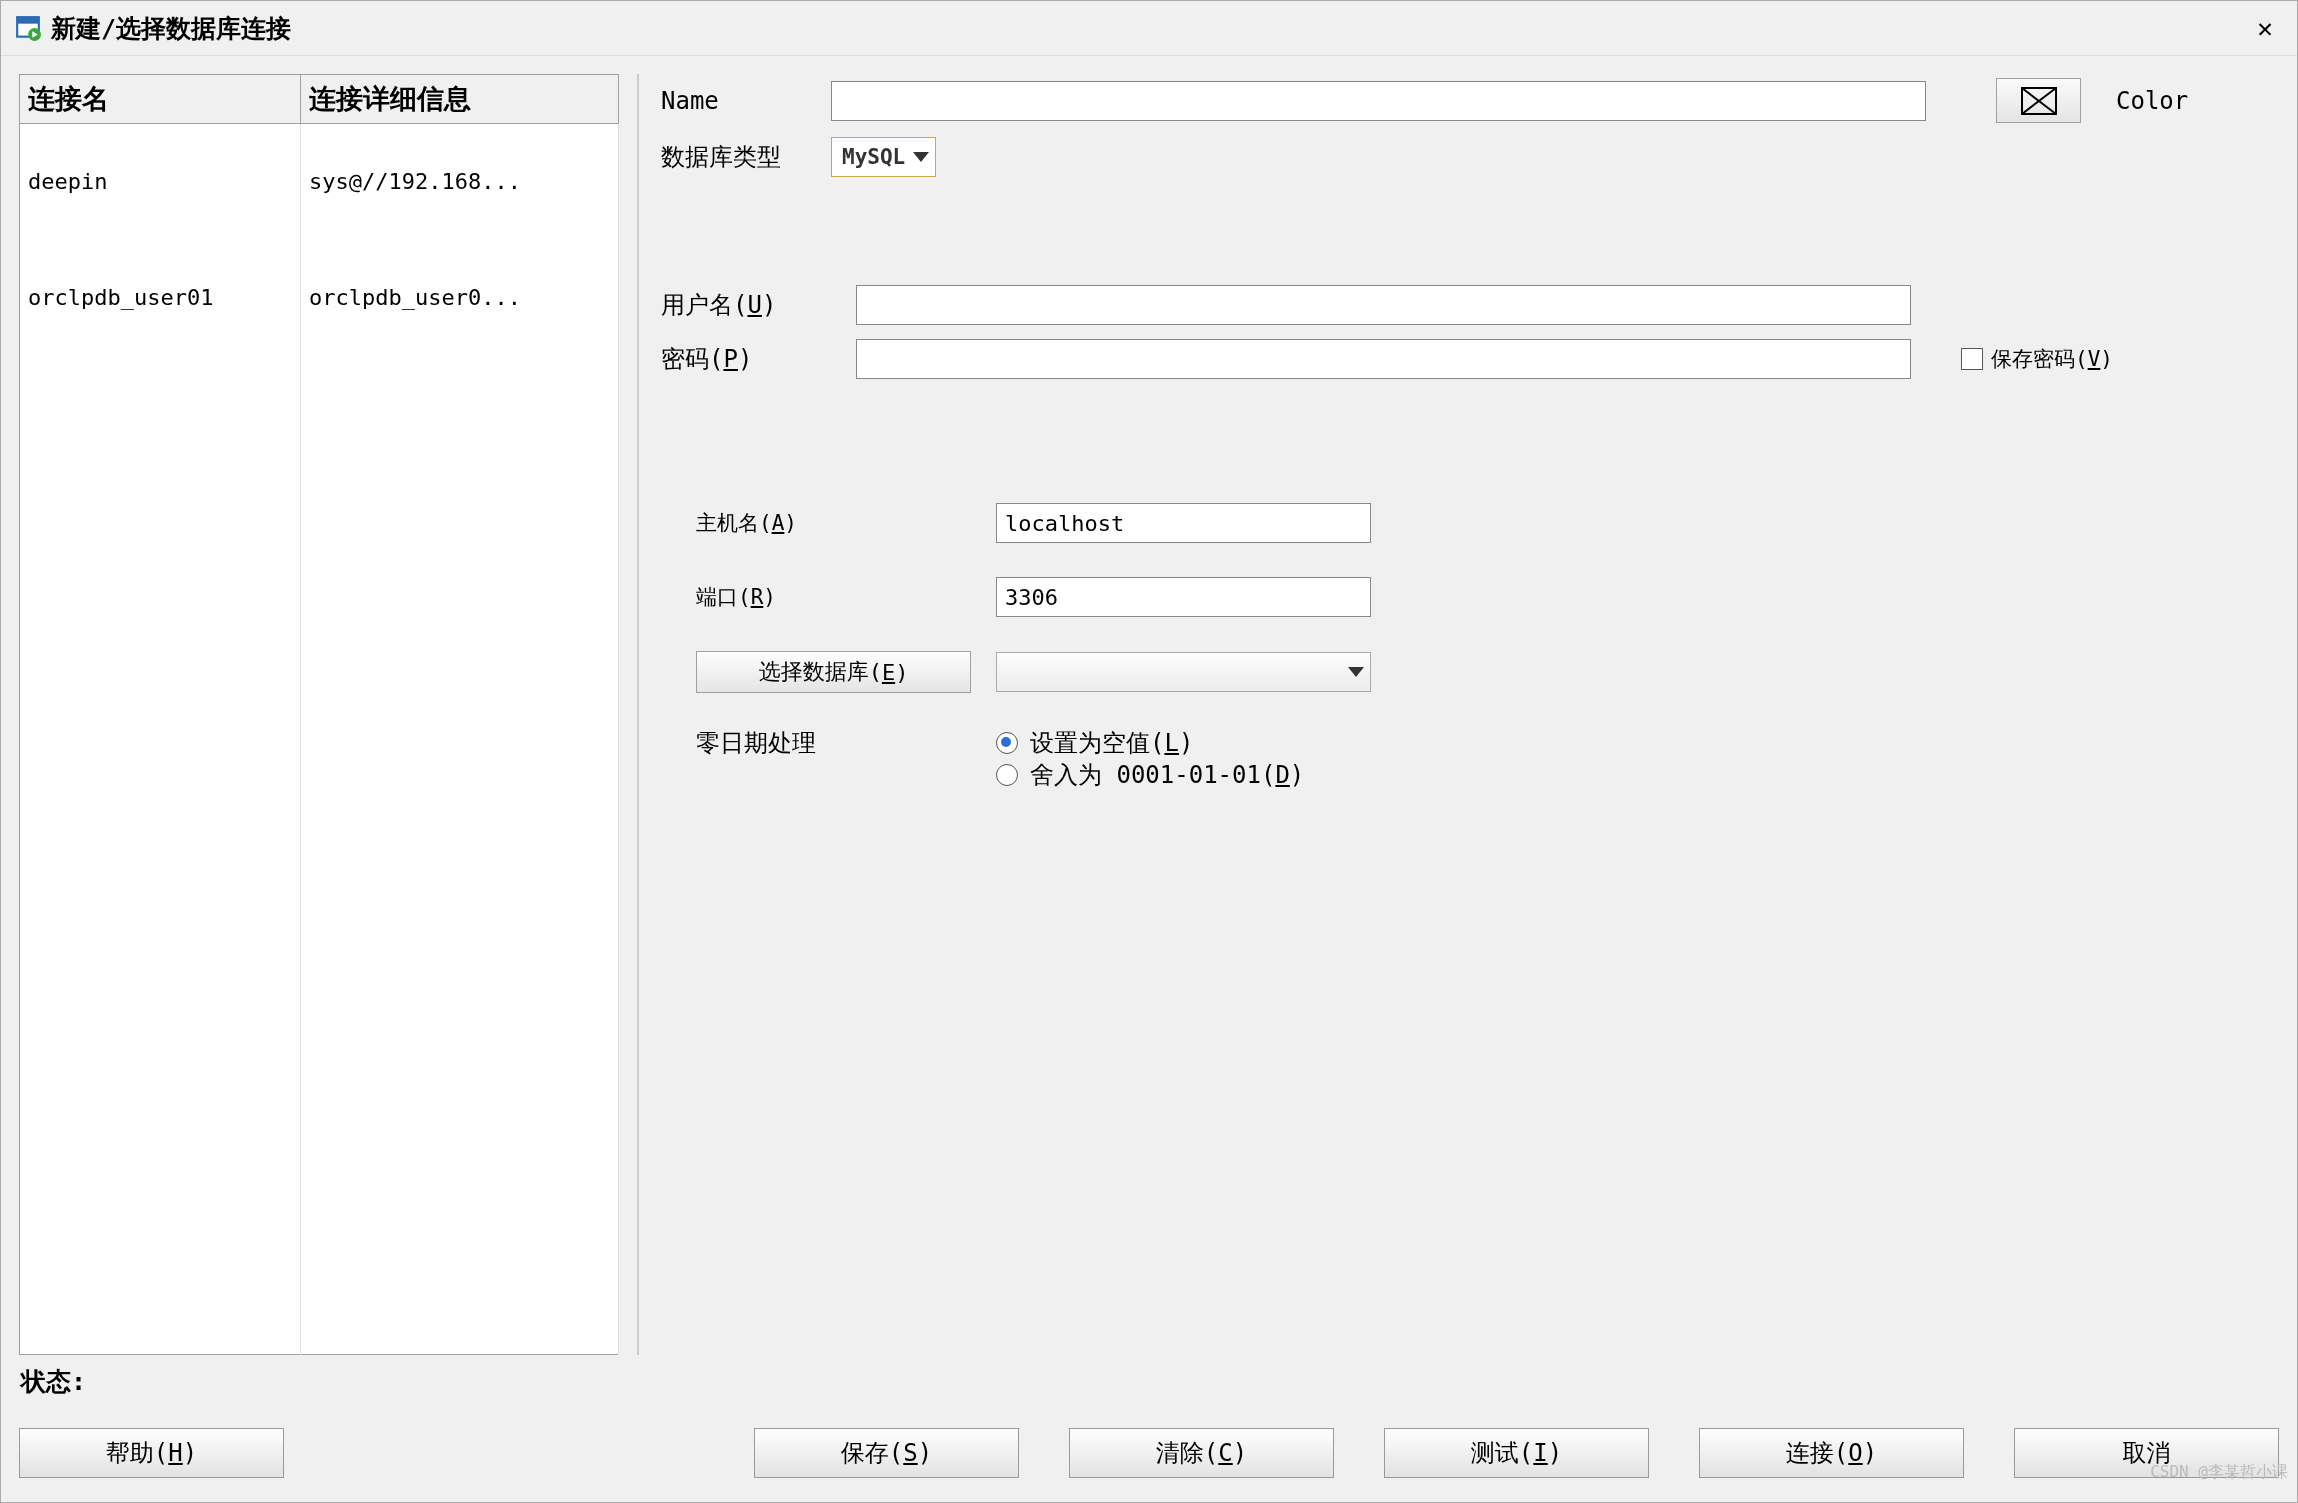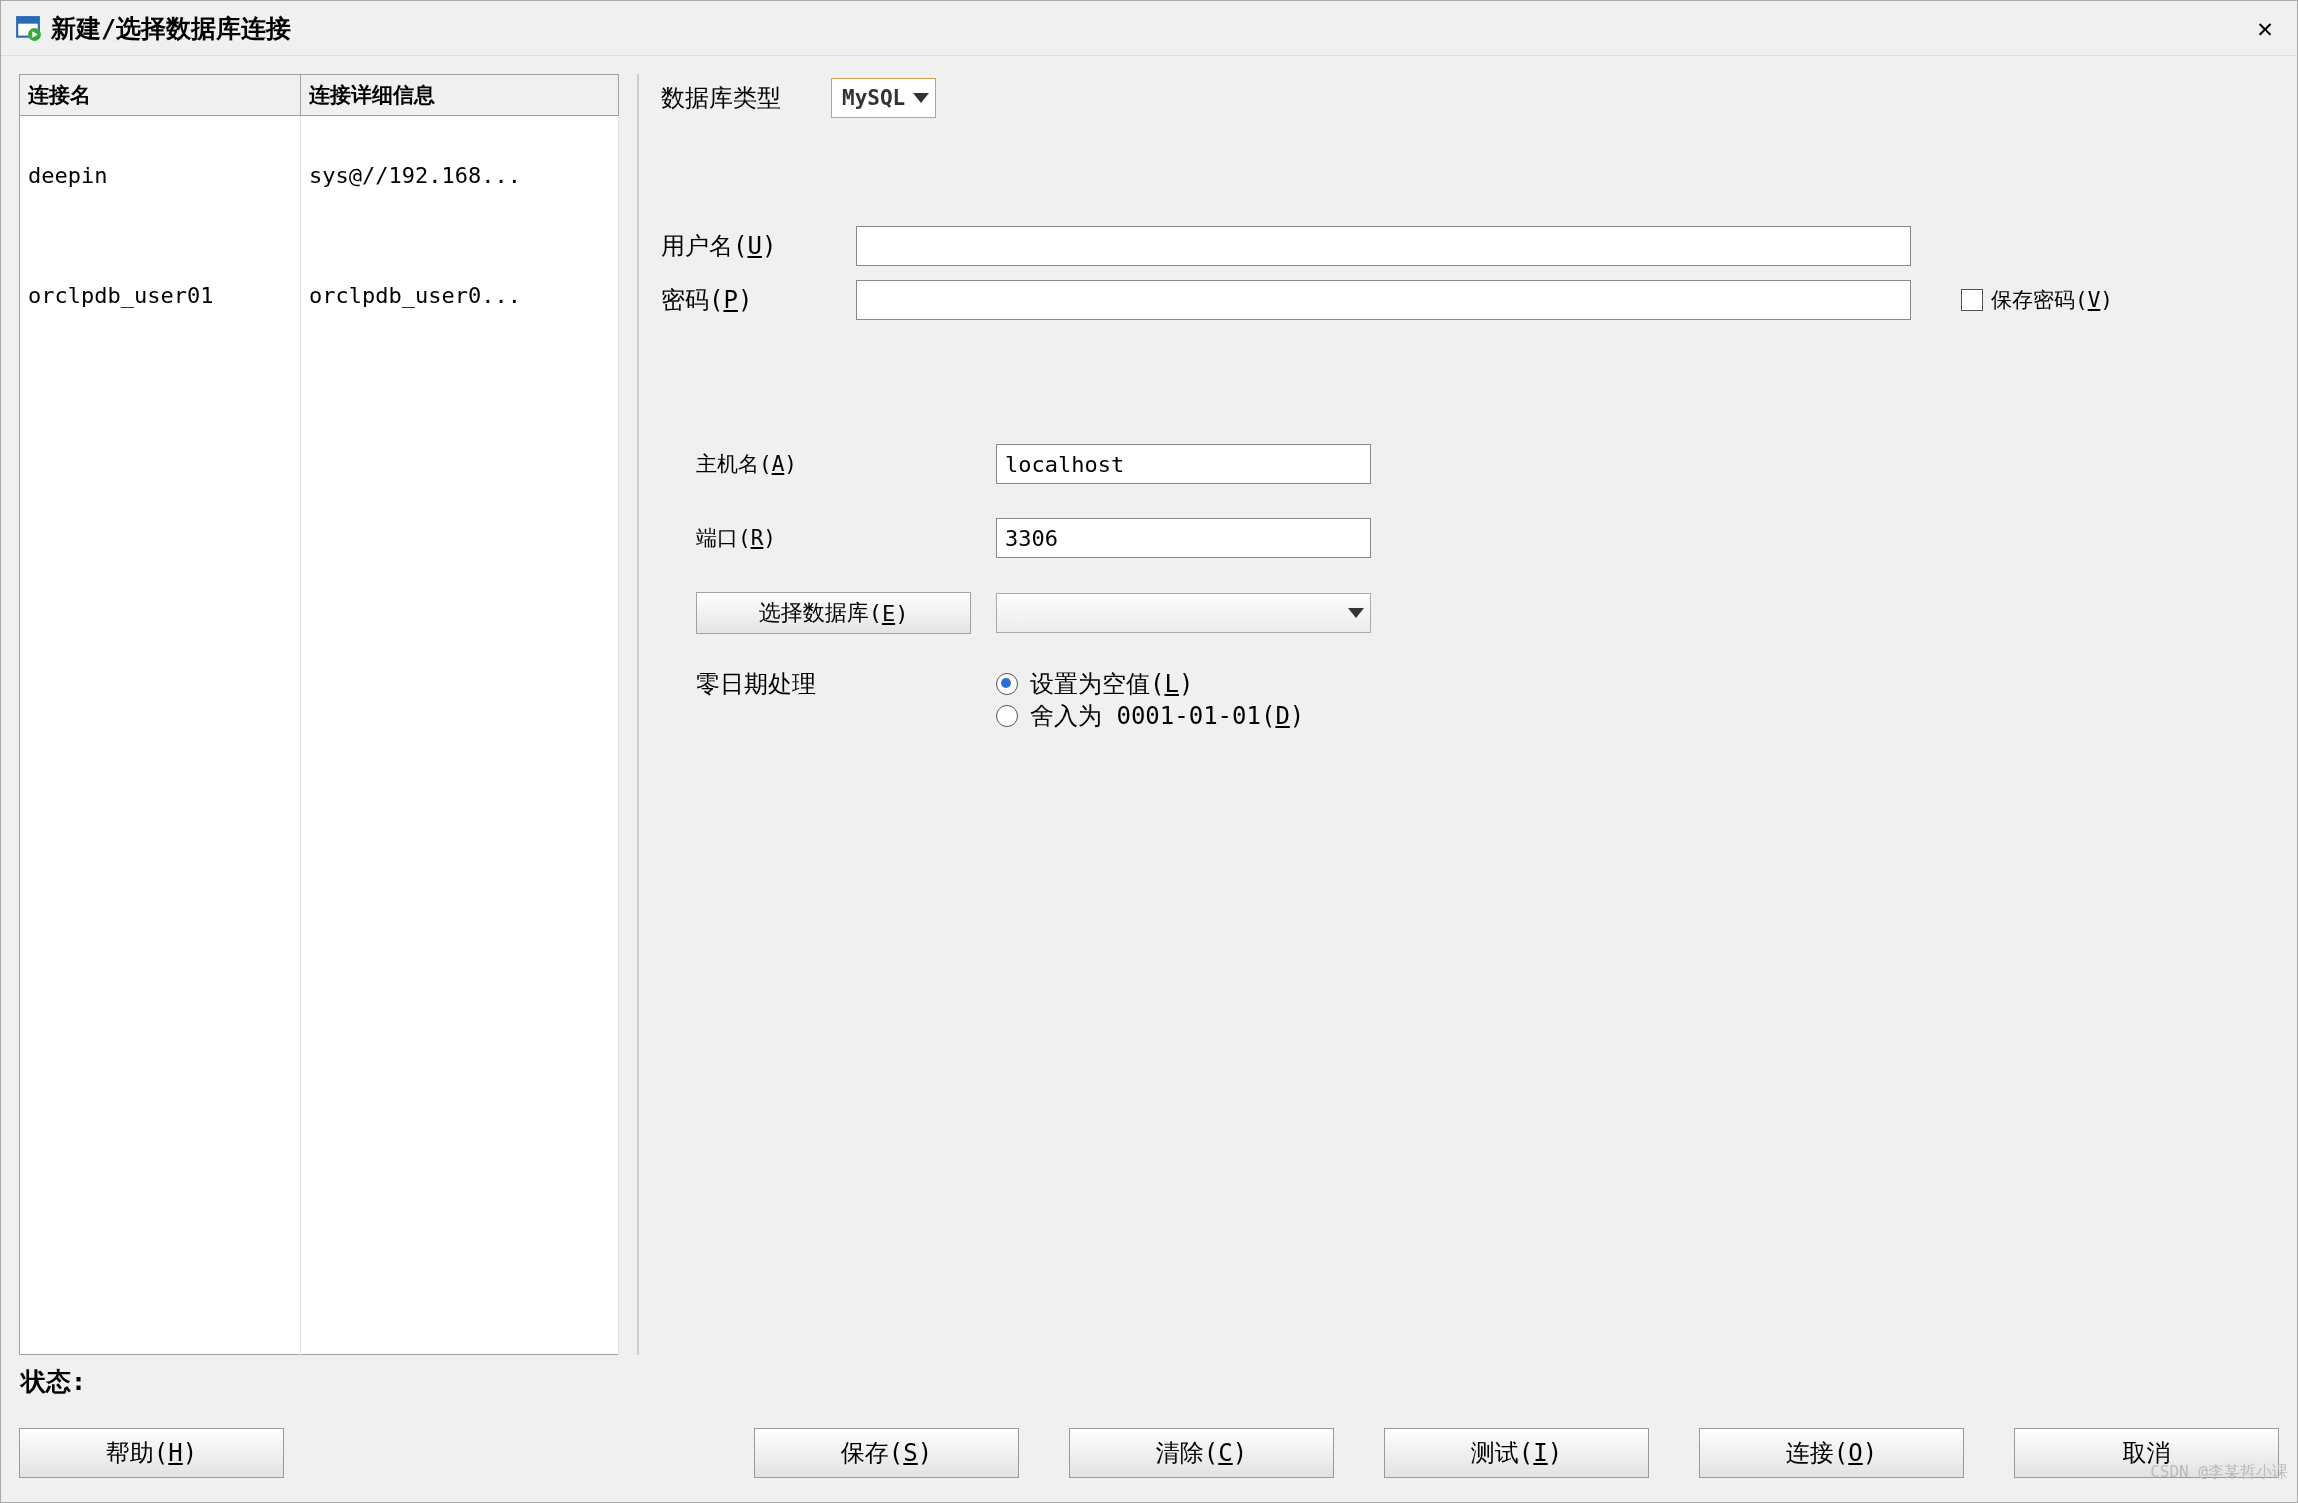--- a/index.html
+++ b/index.html
@@ -23,21 +23,21 @@
   .main {
     flex: 1; display: flex; padding: 18px 18px 0 18px; gap: 18px;
   }
   .left-col { width: 600px; display: flex; flex-direction: column; }
   .conn-table {
     flex: 1; background: #fff; border: 1px solid #a0a0a0;
     border-collapse: collapse; width: 100%; font-size: 22px;
   }
   .conn-table th {
     background: #f0f0f0; border: 1px solid #a0a0a0;
-    text-align: left; padding: 6px 8px; font-weight: bold; font-size: 21px;
+    text-align: left; padding: 6px 8px; font-weight: bold; font-size: 27px;
   }
   .conn-table td {
     border-right: 1px solid #e0e0e0; padding: 4px 8px; font-family: monospace;
     font-size: 22px; white-space: nowrap; overflow: hidden; text-overflow: ellipsis; max-width: 290px;
   }
   .conn-table tbody tr td:first-child { border-right: 1px solid #e0e0e0; }
   .conn-table tbody { background: #fff; }
   .conn-table .spacer td { height: 1000px; border-right: 1px solid #e0e0e0; }
   .status-row { padding: 10px 2px 20px 2px; font-size: 25px; font-weight: bold; }
   .vsep { width: 6px; background: transparent; border-left: 2px solid #ccc; }
@@ -156,20 +156,34 @@
               <td></td>
             </tr>
         </tbody>
       </table>
     </div>
 
     <div class="vsep"></div>
 
     <div class="right-col">
 
+      <div class="form-row">
+        <span class="form-label">Name</span>
+        <input class="text-input name-input" value="" style="">
+        <div class="color-row">
+          <div class="color-btn">
+            <svg width="38" height="30">
+              <rect x="2" y="2" width="34" height="26" fill="none" stroke="#000" stroke-width="2"></rect>
+              <line x1="2" y1="2" x2="36" y2="28" stroke="#000" stroke-width="2"></line>
+              <line x1="36" y1="2" x2="2" y2="28" stroke="#000" stroke-width="2"></line>
+            </svg>
+          </div>
+          <span class="color-label">Color</span>
+        </div>
+      </div>
 
       <div class="form-row">
         <span class="form-label-cn">数据库类型</span>
         <div class="select-box select-mysql">
           <span>MySQL</span>
           <span class="tri-down"></span>
         </div>
       </div>
 
       <div class="gap-big"></div>

